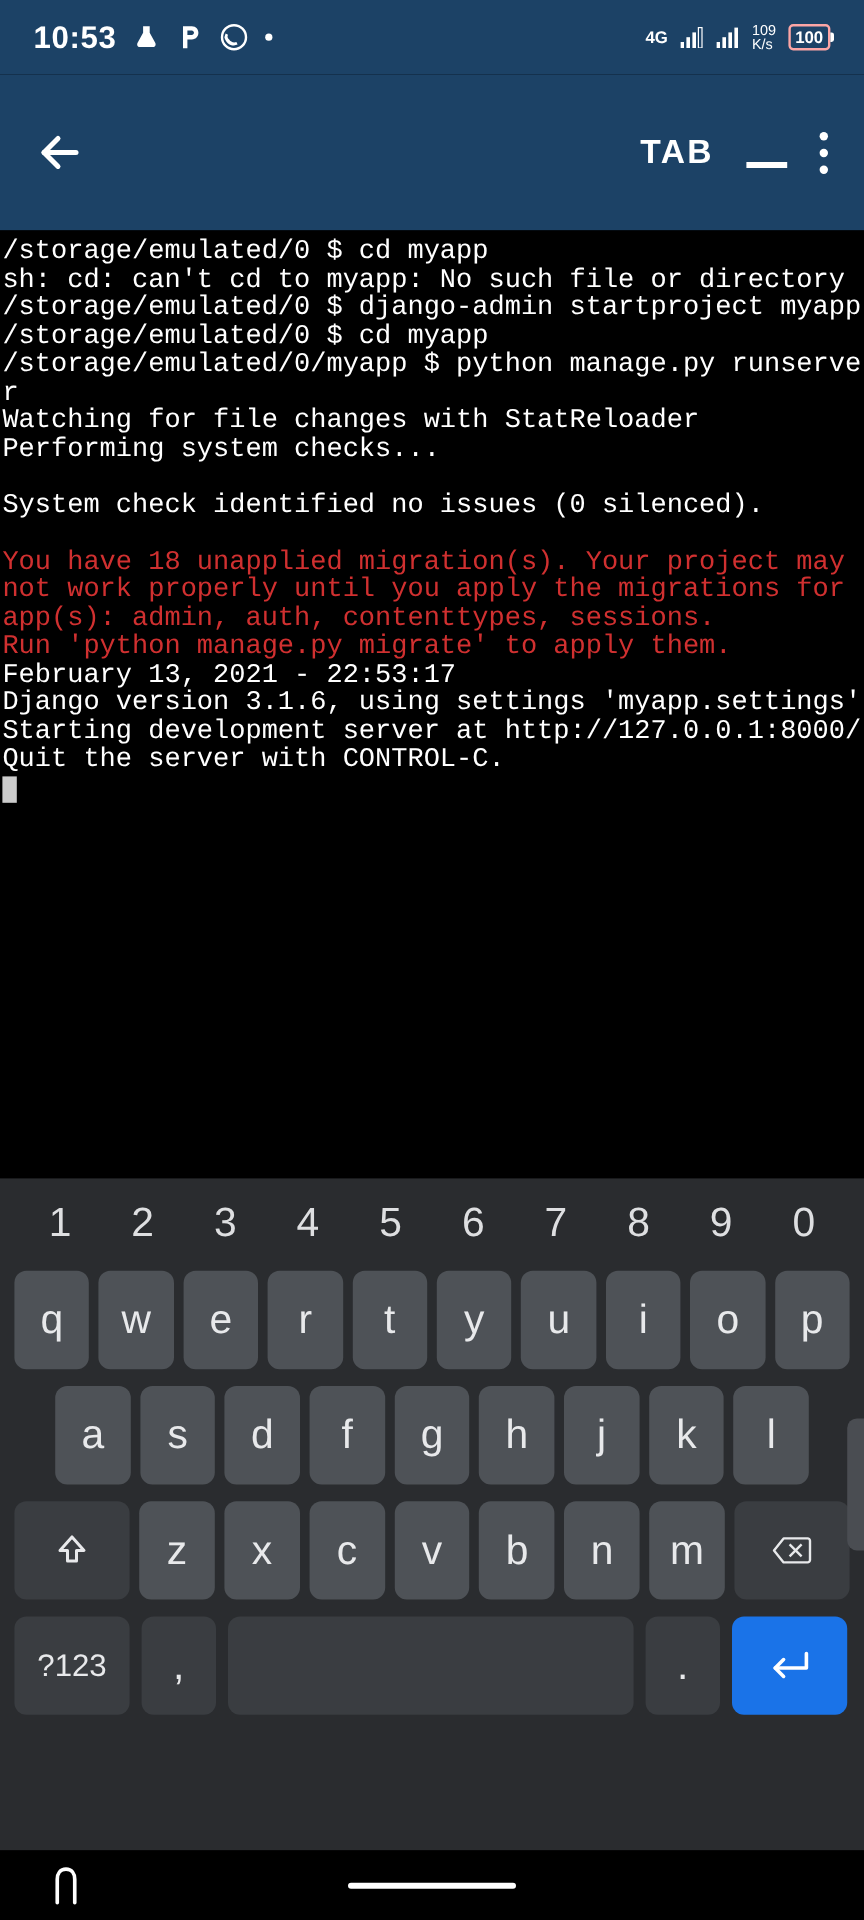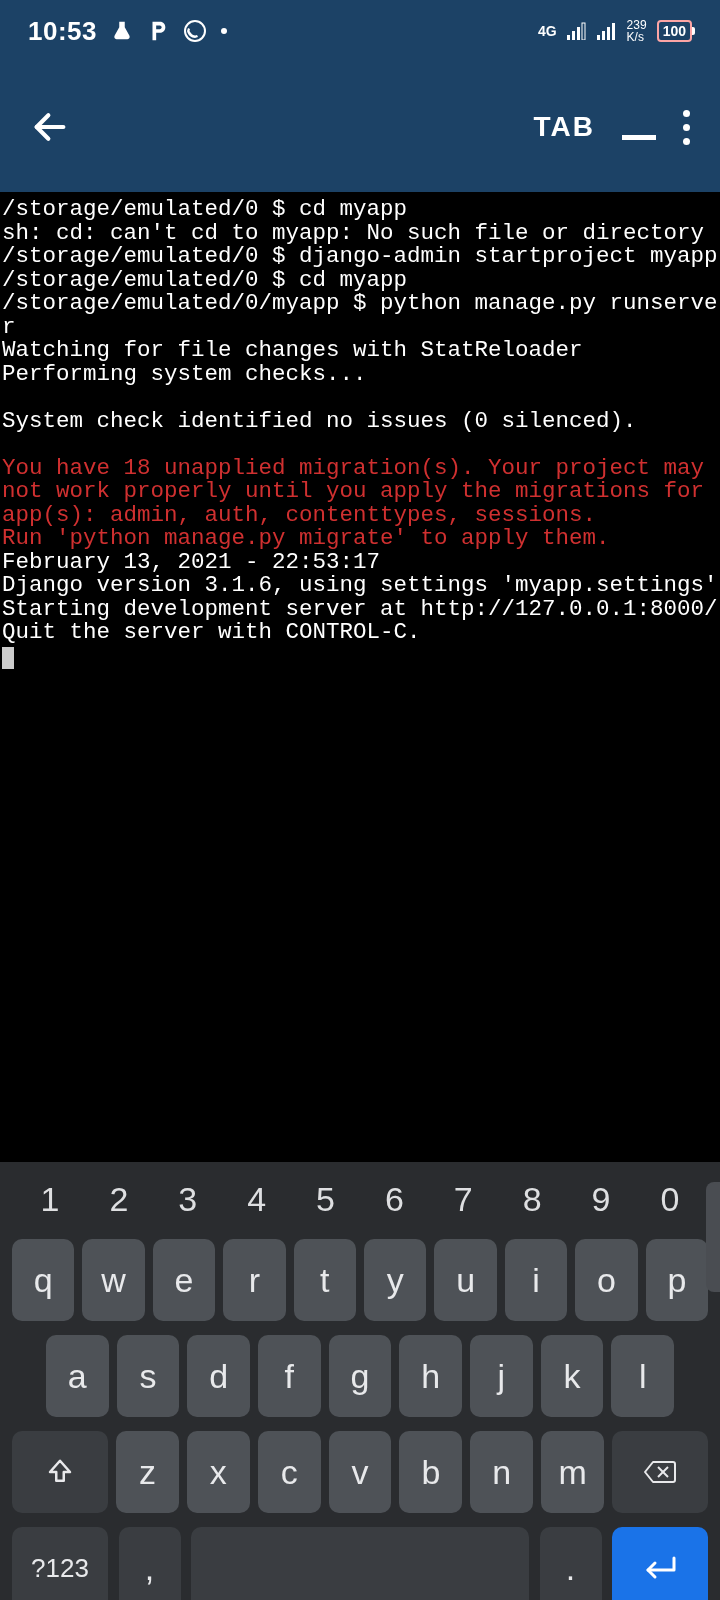--- a/index.html
+++ b/index.html
@@ -17,37 +17,37 @@
 .dot { width:6px; height:6px; background:#fff; border-radius:50%; }
 
 .appbar { height: 130px; background: #1c4266; display: flex; align-items: center; justify-content: space-between; padding: 0 30px; color: #fff; }
 .appbar-left { display:flex; align-items:center; }
 .appbar-right { display:flex; align-items:center; gap: 27px; }
 .tab-lbl { font-size: 28px; font-weight: 600; letter-spacing: 2px; }
 .minimize { width: 34px; height: 5px; background: #fff; position: relative; top: 10px; }
 .more-dots { display:flex; flex-direction:column; gap:7px; align-items:center;}
 .more-dots span { width:7px; height:7px; background:#fff; border-radius:50%; }
 
-.terminal { background:#000; color:#fff; font-family: "Courier New", monospace; font-size: 22.5px; line-height: 23.5px; padding: 6px 0 0 2px; white-space: pre-wrap; word-break: break-all; height: 970px; overflow:hidden;}
+.terminal { background:#000; color:#fff; font-family: "Courier New", monospace; font-size: 22.5px; line-height: 23.5px; padding: 6px 0 0 2px; white-space: pre-wrap; word-break: break-all; height: 790px; overflow:hidden;}
 .term-red { color: #d03030; }
 .term-prompt { color: #fff; }
 .cursor { display:inline-block; width: 12px; height: 22px; background:#ccc; vertical-align: text-bottom;}
 
 .keyboard { background: #2a2c2f; height: 560px; padding: 12px 6px 12px 6px; display:flex; flex-direction:column; gap: 14px;}
 .krow { display:flex; gap: 8px; padding: 0 6px;}
 .krow.center { justify-content:center; }
 .num-row { display:flex; padding: 0 14px; justify-content: space-between;}
 .num-k { color:#dedfe1; font-size: 34px; font-weight:400; width: 60px; text-align:center; padding: 6px 0;}
 .key { background:#4e5257; color:#e8e9eb; border-radius: 10px; height: 82px; display:flex; align-items:center; justify-content:center; font-size: 34px; flex:1; }
 .key.dark { background:#3a3d41; }
 .key.enter { background:#1a73e8; color:#fff; }
 .key.wide { flex: 0 0 96px; }
 .key.space { flex: 0 0 338px; }
 .key.sym { font-size: 26px; }
-.row-bottom { display:flex; gap: 10px; padding: 0 6px; justify-content: space-between;}
+.row-bottom { display:flex; gap: 10px; padding: 0 6px;}
 .shift-handle { width: 14px; height: 110px; background:#4a4d52; border-radius: 8px 0 0 8px; position:absolute; right:0; top:1182px;}
 
 .navbar { height: 58px; background:#000; display:flex; align-items:center; justify-content:space-between; padding: 0 40px;}
 .nav-home { width: 140px; height: 5px; background:#fff; border-radius: 3px; }
 .nav-spacer { width: 30px; }
 
 svg { display:block; }
 </style>
 </head>
 <body>
@@ -85,21 +85,21 @@
     </span>
     <span class="status-icon">
       <svg width="20" height="18" viewBox="0 0 20 18" fill="#fff">
           <rect x="0" y="13" width="3" height="5"></rect>
           <rect x="5" y="9" width="3" height="9"></rect>
           <rect x="10" y="5" width="3" height="13"></rect>
           <rect x="15" y="1" width="3" height="17"></rect>
         </svg>
     </span>
     <div class="speed">
-      <div>239</div>
+      <div>109</div>
       <div>K/s</div>
     </div>
     <span class="batt-box">100</span>
   </div>
 </div>
 
 <div class="appbar">
   <div class="appbar-left">
     <span>
       <svg width="40" height="40" viewBox="0 0 24 24" fill="none" stroke="#fff" stroke-width="2.5" stroke-linecap="round" stroke-linejoin="round">

